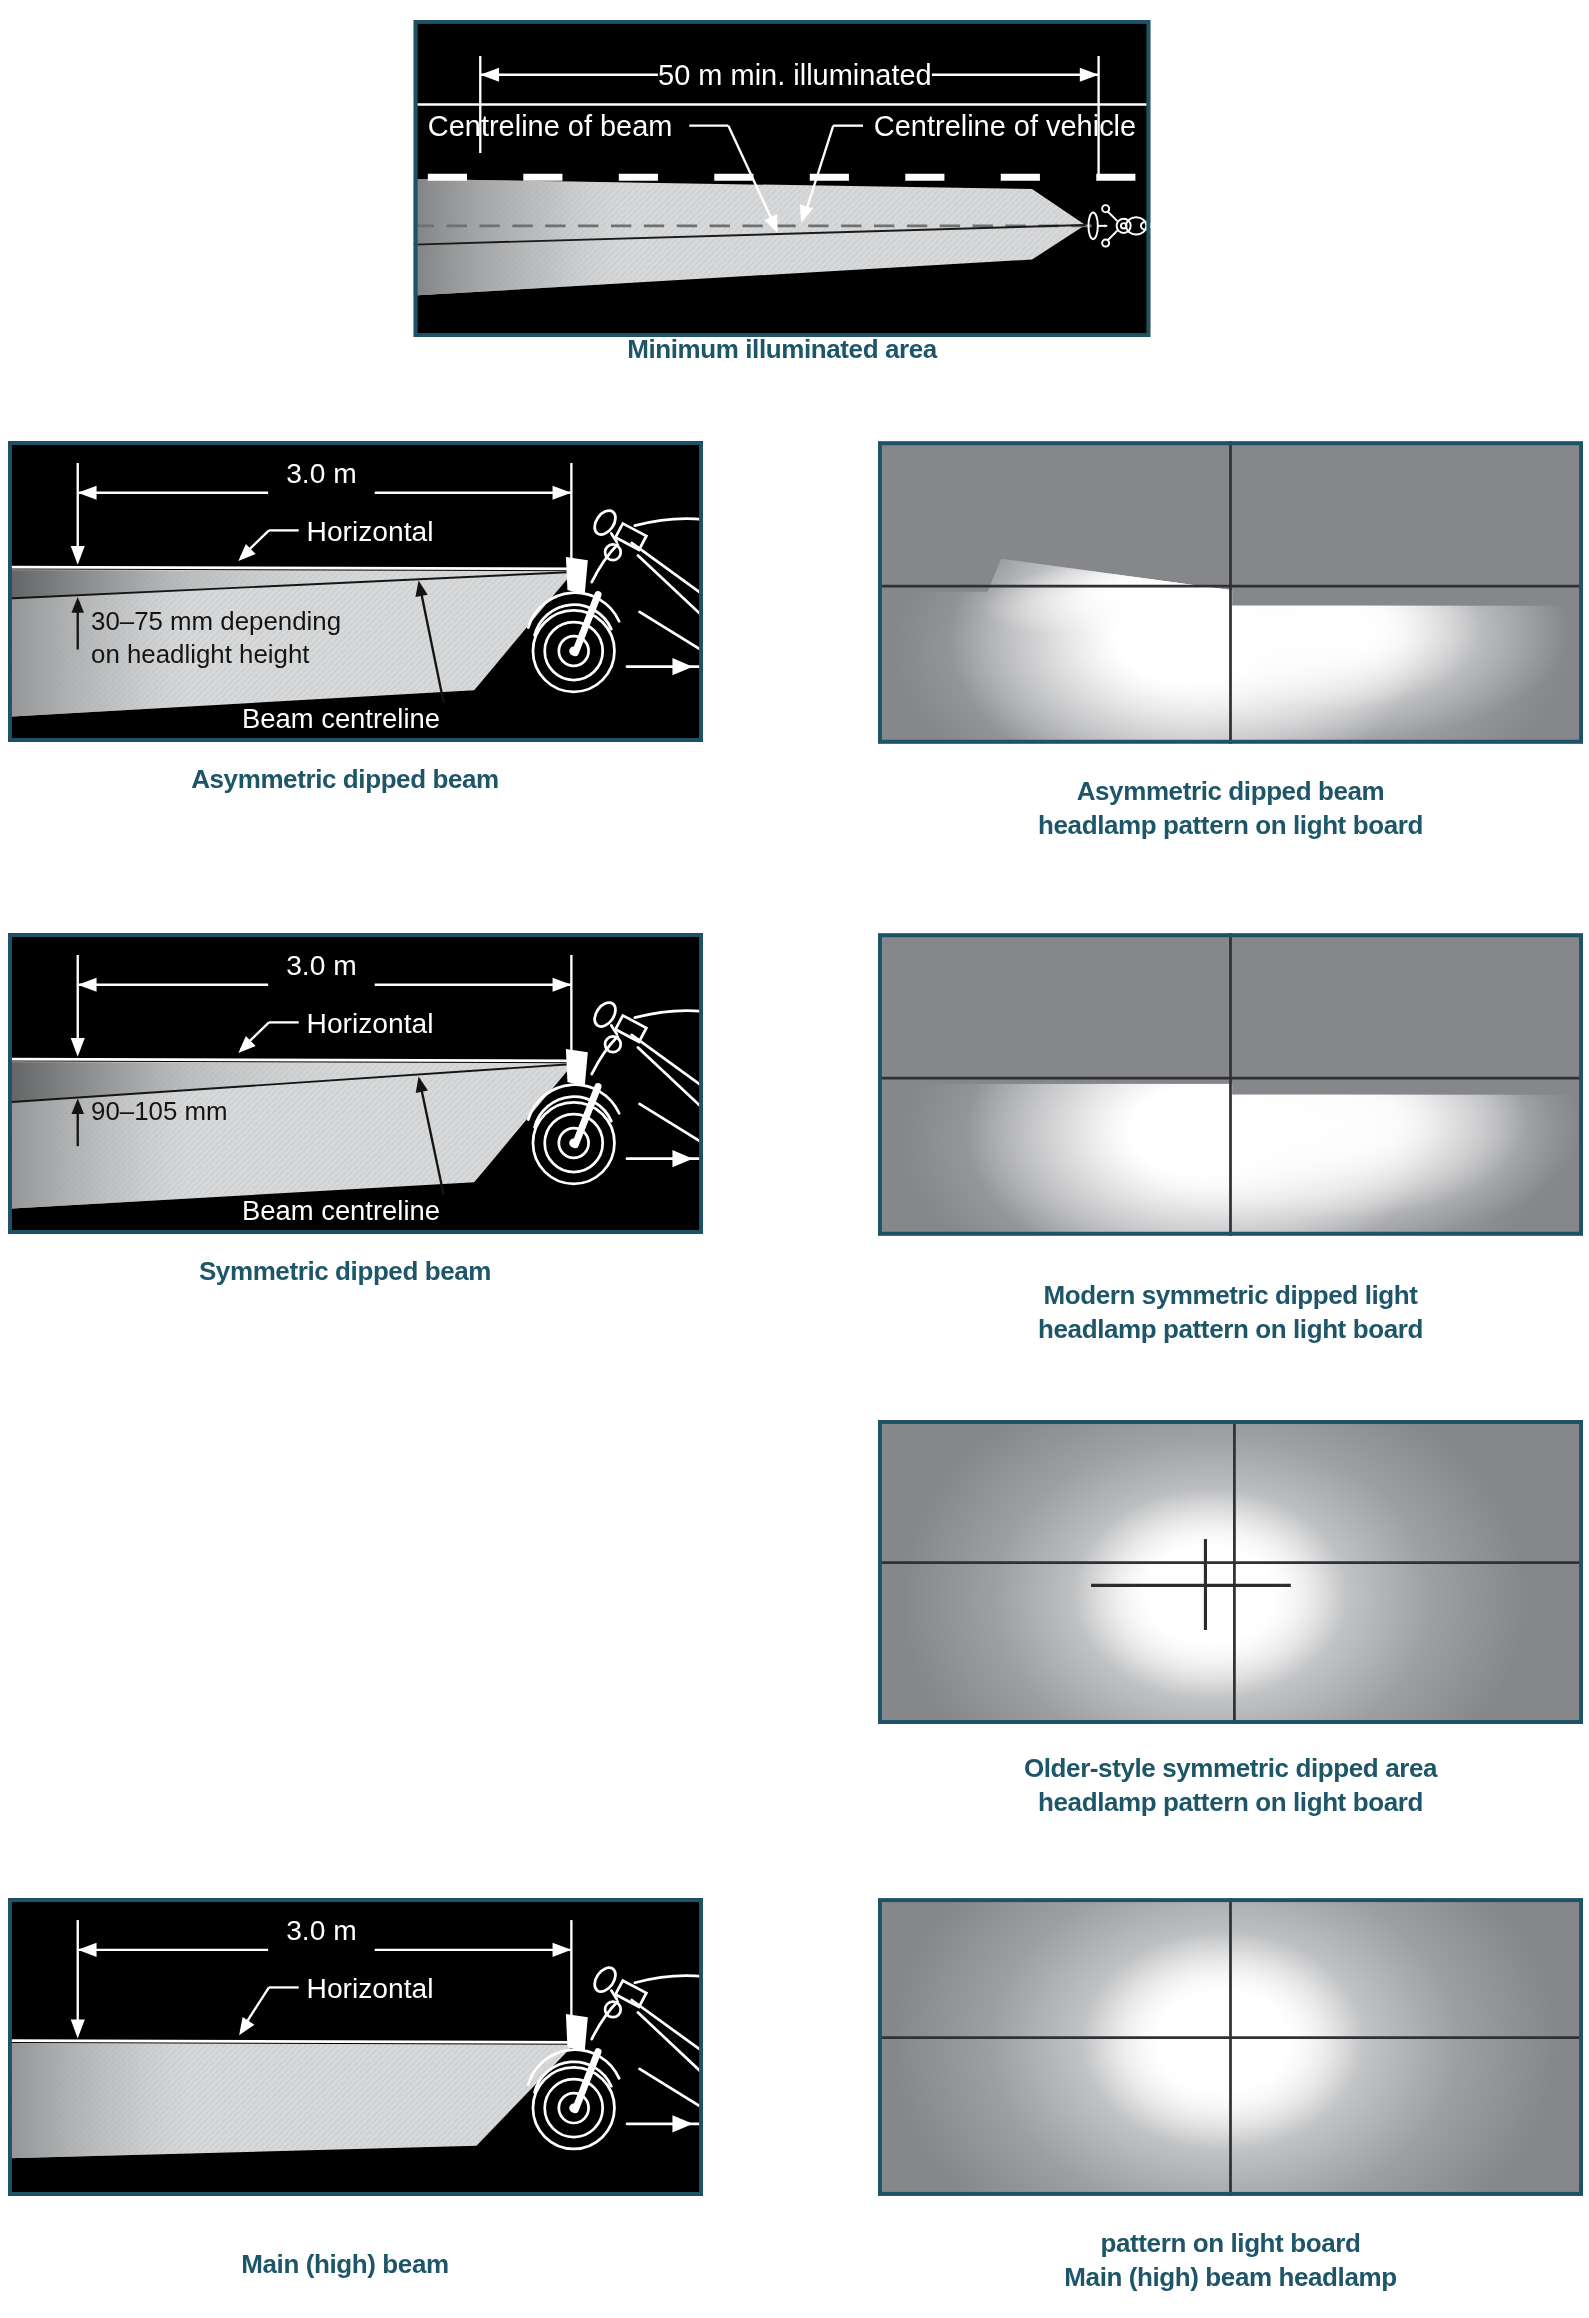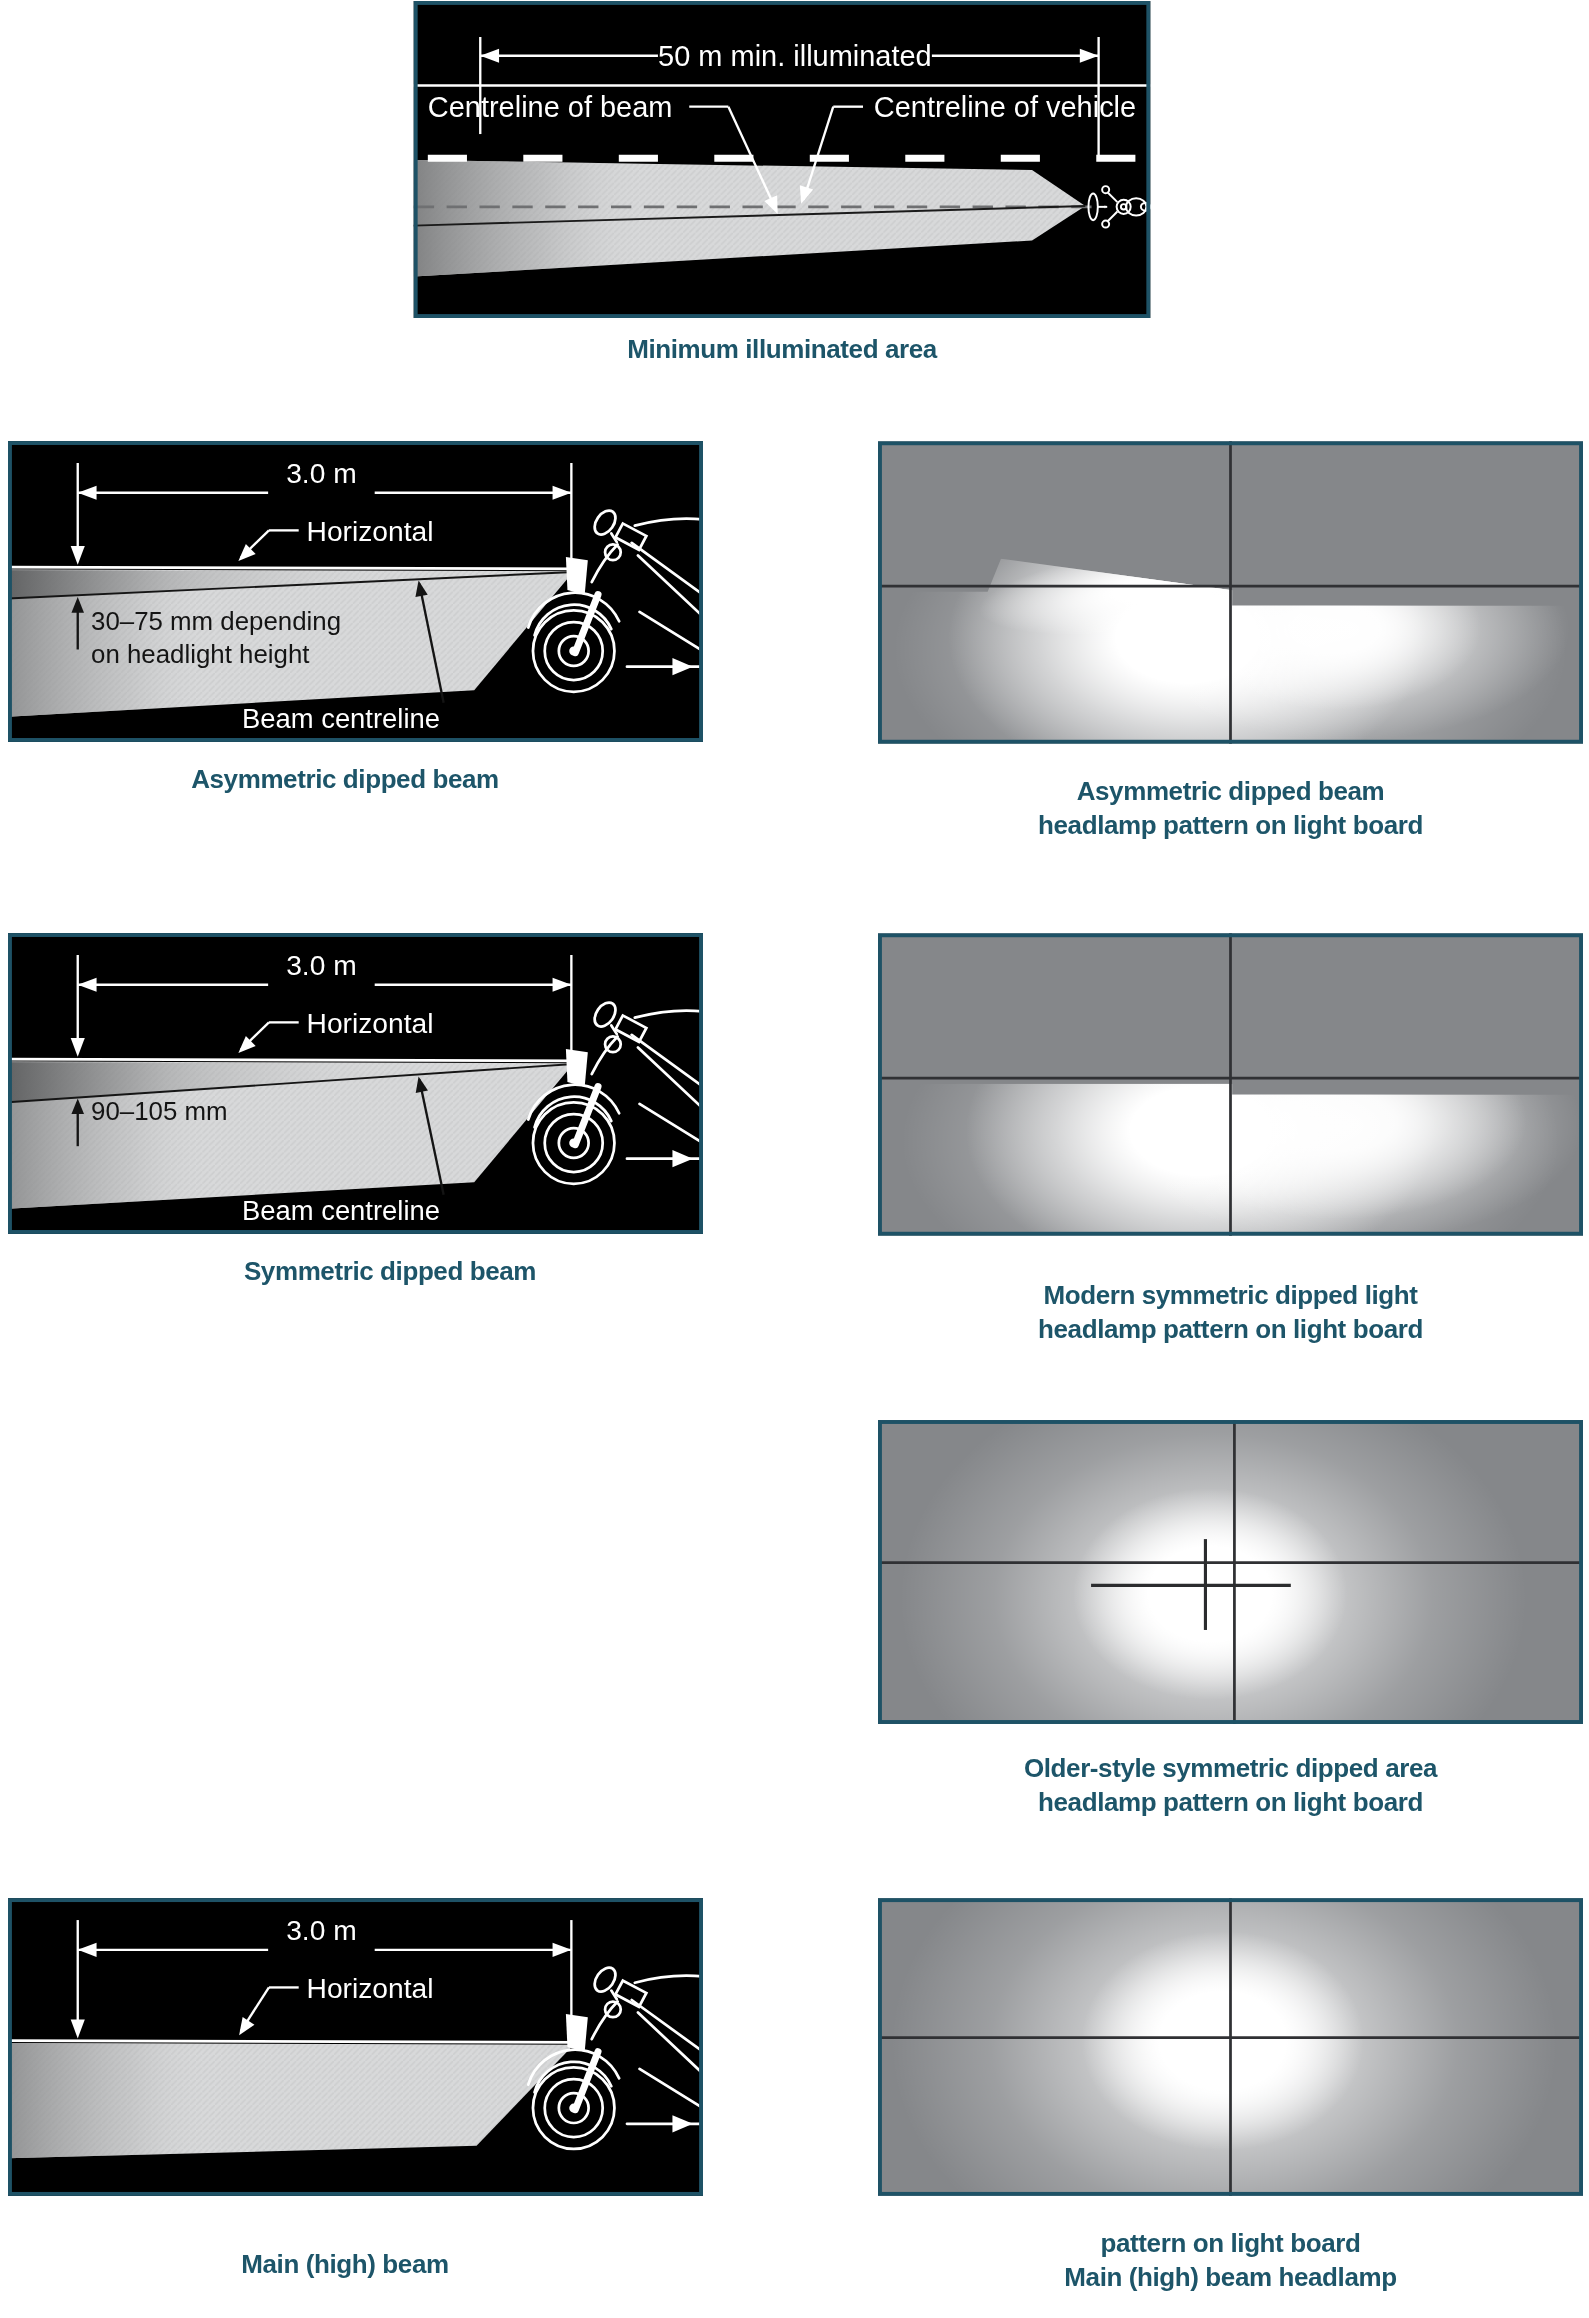--- a/index.html
+++ b/index.html
@@ -11,21 +11,21 @@
            text-align:center;line-height:1.32;letter-spacing:-0.4px;}
   svg text{font-family:"Liberation Sans","DejaVu Sans",sans-serif;}
   .wlabel{fill:#ffffff;}
   .blabel{fill:#141414;}
 </style>
 </head>
 <body>
 
 <div id="page">
 
-  <div class="panel" style="left:413px;top:1px;width:713px;height:317px;">
+  <div class="panel" style="left:413px;top:20px;width:713px;height:317px;">
     <svg width="738" height="317" viewBox="0 0 941 405">
       <defs>
         <pattern id="texA" width="8" height="8" patternUnits="userSpaceOnUse">
           <rect width="8" height="8" fill="#d8d9da"></rect>
           <path d="M0,8 L8,0" stroke="#cdcecf" stroke-width="2"></path>
         </pattern>
         <linearGradient id="fadeA" gradientUnits="userSpaceOnUse" x1="0" y1="0" x2="300" y2="0">
           <stop offset="0" stop-color="#7d7e7f" stop-opacity="0.95"></stop>
           <stop offset="0.55" stop-color="#a0a1a2" stop-opacity="0.45"></stop>
           <stop offset="1" stop-color="#d8d9da" stop-opacity="0"></stop>
@@ -228,21 +228,21 @@
       <text x="106" y="238" font-size="33" class="blabel">90–105 mm</text>
       <text x="425" y="366" text-anchor="middle" font-size="35" class="wlabel">Beam centreline</text>
       <g>
         <line x1="556" y1="334" x2="525" y2="187" stroke="#141414" stroke-width="3"></line>
         <polygon points="0,0 -20,-8 -20,8" fill="#141414" transform="translate(524,183) rotate(-102)"></polygon>
       </g>
       <use href="#bike-side"></use>
       <rect x="2.5" y="2.5" width="882" height="379" fill="none" stroke="#1e5266" stroke-width="5"></rect>
     </svg>
   </div>
-  <div class="caption" style="left:0px;width:690px;top:1254px;padding-left:45px;">Symmetric dipped beam</div>
+  <div class="caption" style="left:0px;width:690px;top:1254px;">Symmetric dipped beam</div>
 
   <div class="panel" style="left:878px;top:933px;width:705px;height:303px;">
     <svg width="705" height="303" viewBox="0 0 900 386">
       <defs>
         <radialGradient id="c2">
           <stop offset="0" stop-color="#ffffff"></stop>
           <stop offset="0.3" stop-color="#ffffff"></stop>
           <stop offset="0.62" stop-color="#ffffff" stop-opacity="0.5"></stop>
           <stop offset="1" stop-color="#ffffff" stop-opacity="0"></stop>
         </radialGradient>

